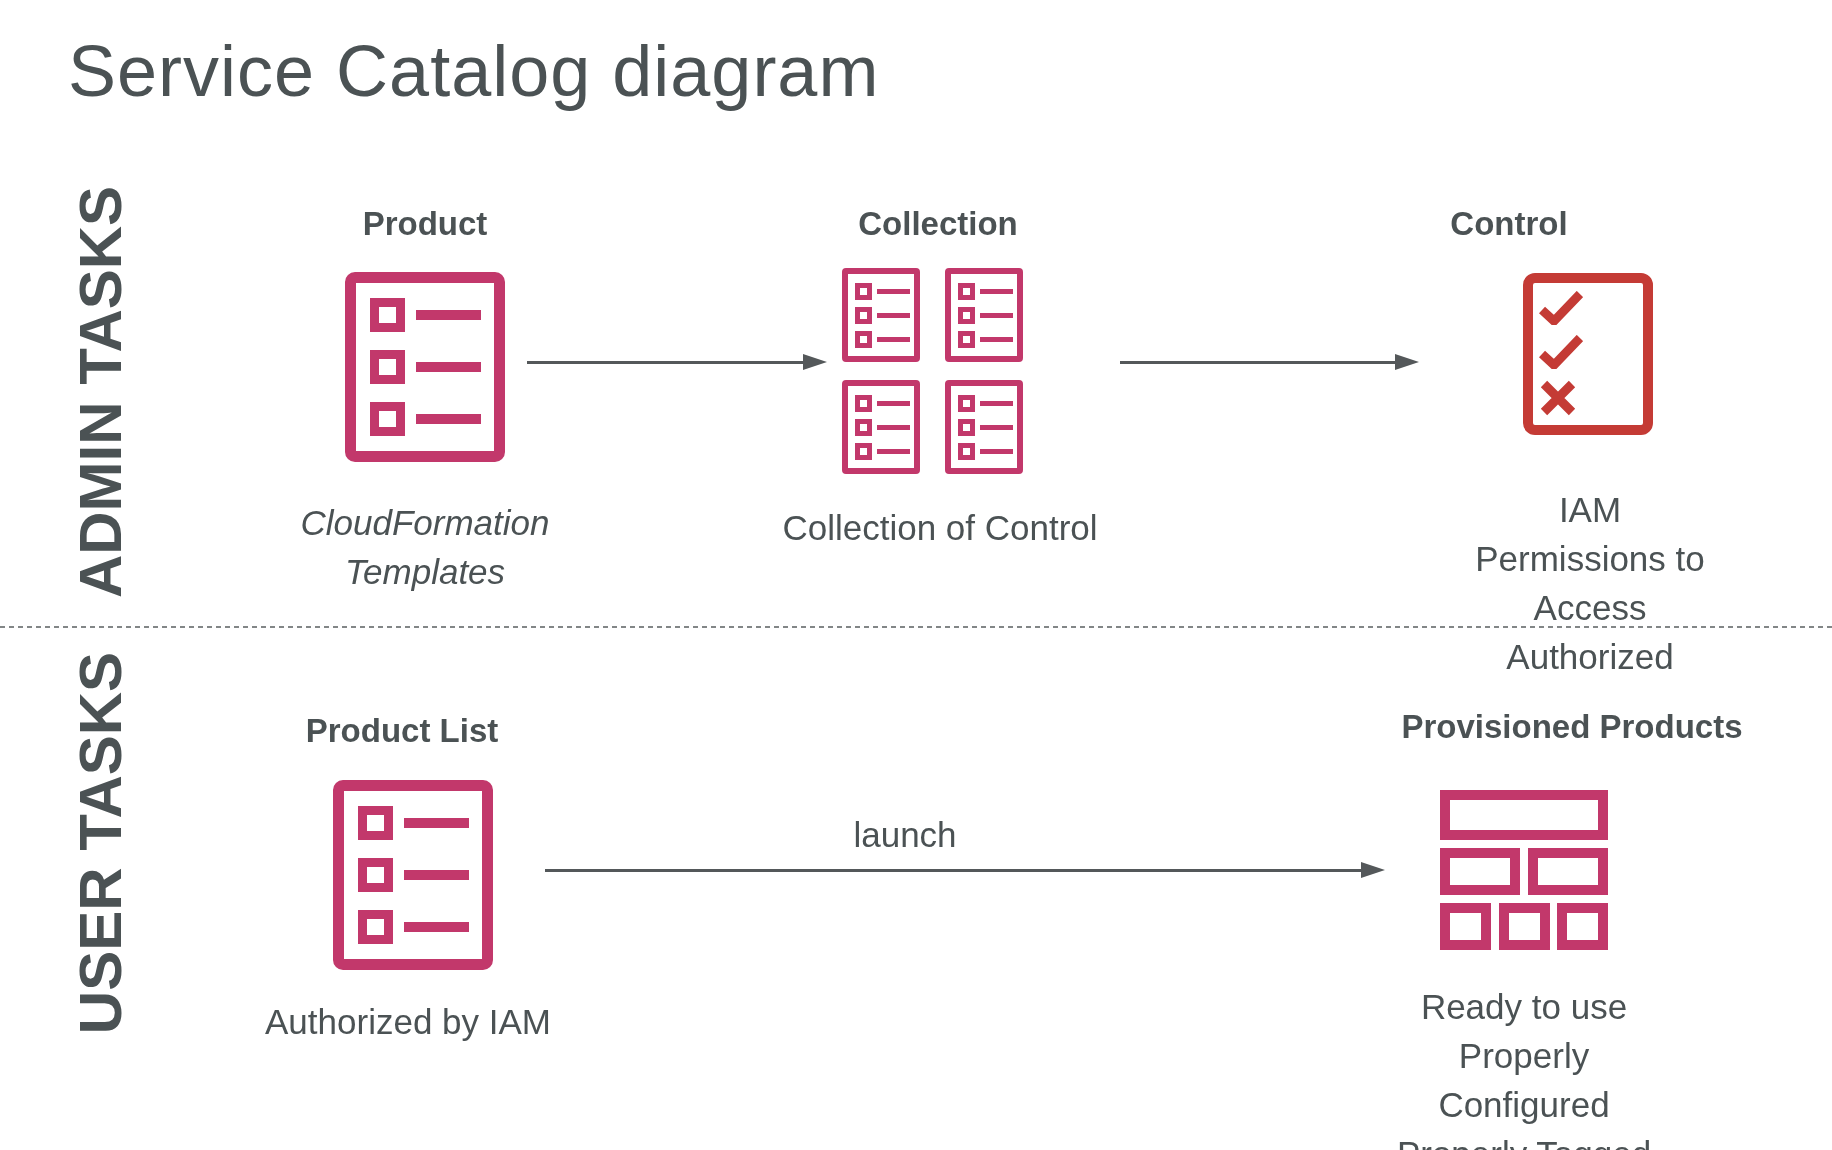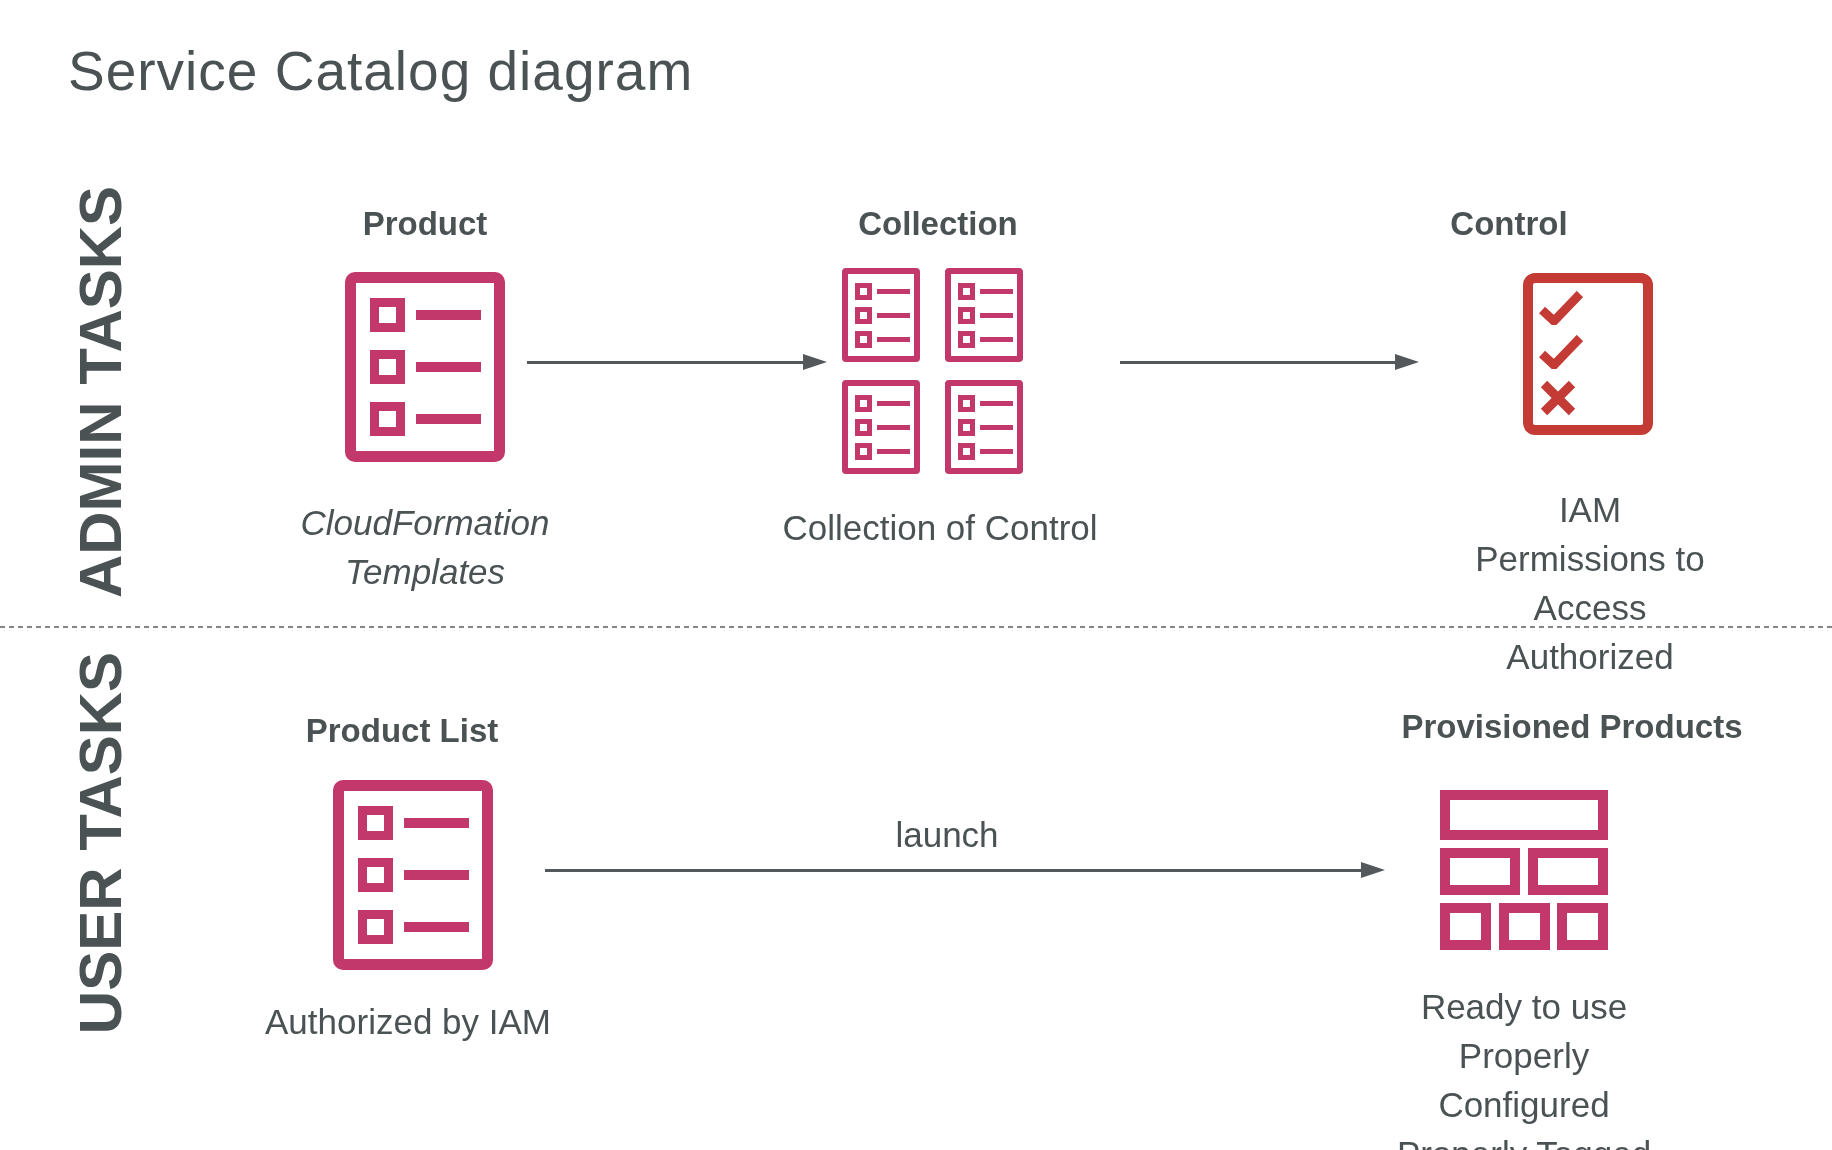--- a/index.html
+++ b/index.html
@@ -16,21 +16,21 @@
     position: relative;
     overflow: hidden;
     font-family: "Liberation Sans", sans-serif;
     color: var(--text, #4b5254);
   }
 
   
   .page-title {
     position: absolute;
     left: 68px; top: 26px;
-    font-size: 55px; line-height: 90px;
+    font-size: 72px; line-height: 90px;
     font-weight: 300;
     letter-spacing: 1px;
     color: var(--text, #4b5254);
     white-space: nowrap;
   }
 
   
   .vlabel {
     position: absolute;
     font-weight: bold;
@@ -143,21 +143,20 @@
     border-left: 24px solid var(--arrow, #54585a);
     border-top: 8px solid transparent;
     border-bottom: 8px solid transparent;
   }
   .arrow-label {
     position: absolute;
     transform: translateX(-50%);
     font-size: 35px;
     color: var(--text, #4b5254);
     white-space: nowrap;
-    margin-left: 42px;
   }
 
   
   .divider {
     position: absolute;
     left: 0; top: 626px;
     width: 1832px; height: 2px;
     background: repeating-linear-gradient(90deg, #828687 0 5px, transparent 5px 9px);
   }
 </style>

